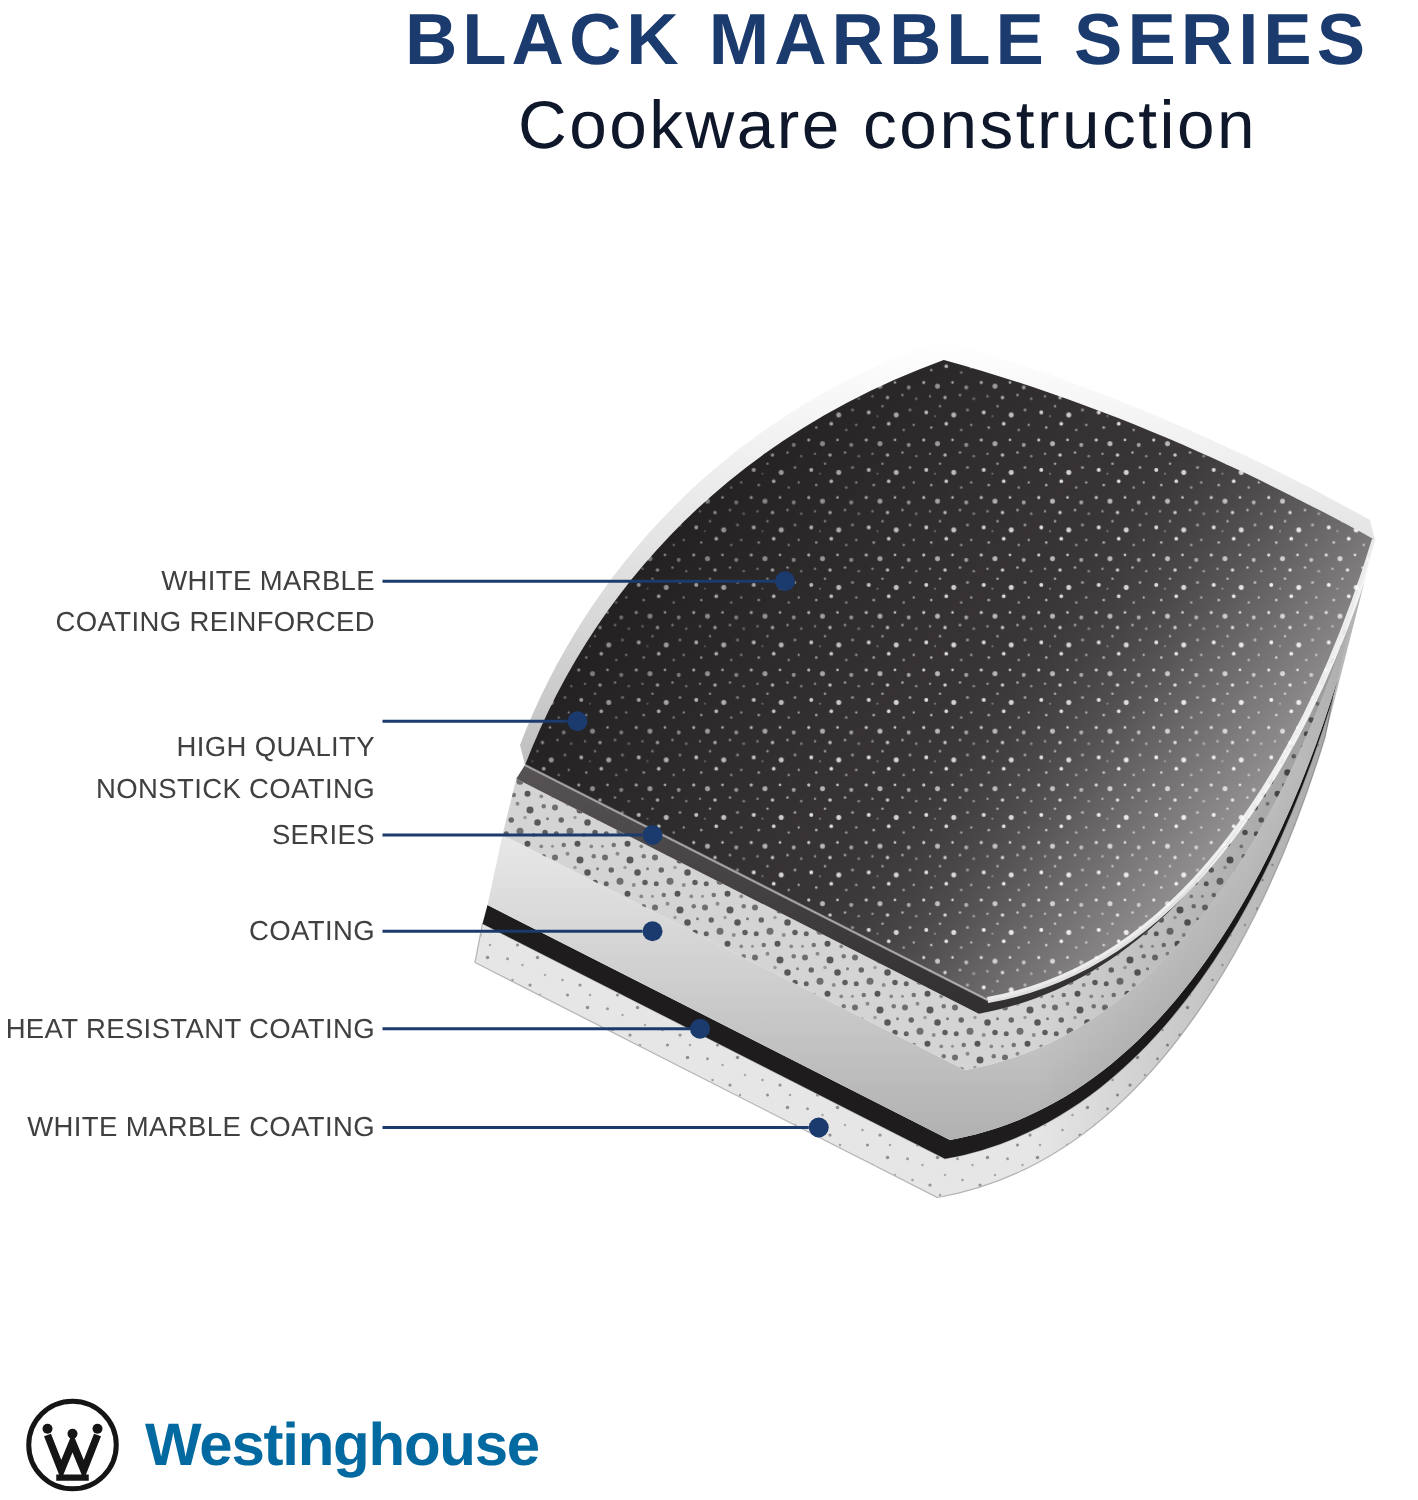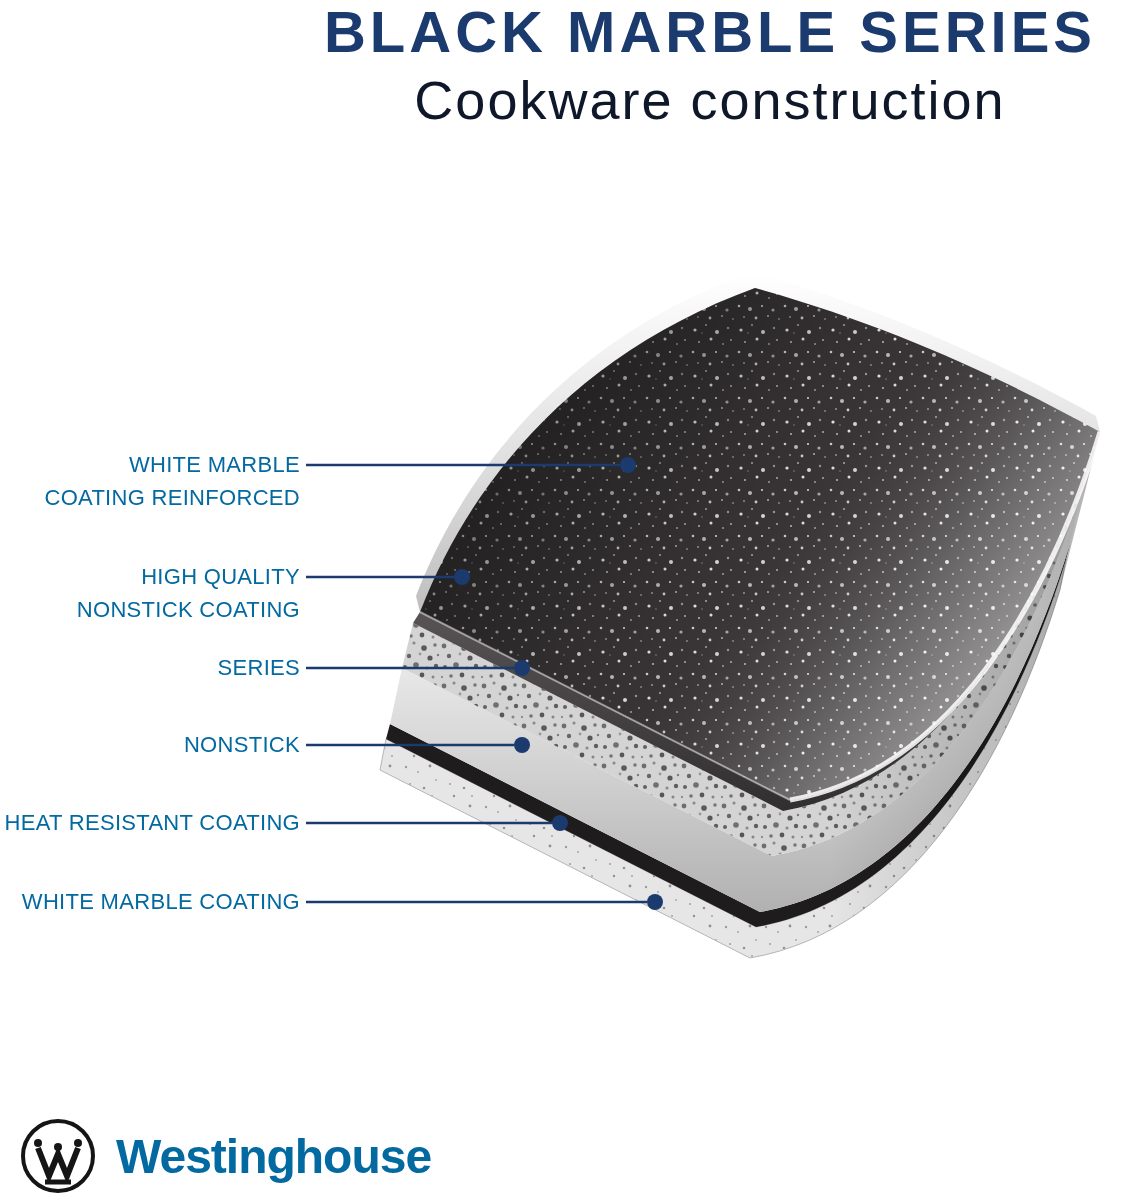--- a/index.html
+++ b/index.html
@@ -19,25 +19,25 @@
   }
   .page-subtitle {
     position:absolute; top:70px; left:290px; width:840px;
     text-align:center; color:#0f172a;
     font-size:54px; font-weight:400; letter-spacing:2px;
     line-height:60px; white-space:nowrap;
   }
 
   .layer-label {
     position:absolute; left:0; width:300px; text-align:right;
-    color:#0369a1; font-size:22px; line-height:33px;
+    color:#404040; font-size:22px; line-height:33px;
     letter-spacing:0.3px; white-space:pre-line;
   }
   .ll1 { top:448px; }
-  .ll2 { top:560px; }
+  .ll2 { top:581px; }
   .ll3 { top:651px; }
   .ll4 { top:728px; }
   .ll5 { top:806px; }
   .ll6 { top:885px; }
 
   .brand-row {
     position:absolute; left:18px; top:1116px;
     display:flex; align-items:center; gap:18px;
   }
   .brand-text {
@@ -182,21 +182,21 @@
       <line x1="306" y1="902" x2="647" y2="902"></line>
       <circle cx="655" cy="902" r="8" fill="#1b3a6e" stroke="none"></circle>
     </g>
   </svg>
 
   <div class="layer-label ll1">WHITE MARBLE
 COATING REINFORCED</div>
   <div class="layer-label ll2">HIGH QUALITY
 NONSTICK COATING</div>
   <div class="layer-label ll3">SERIES</div>
-  <div class="layer-label ll4">NONSTICK</div>
+  <div class="layer-label ll4">COATING</div>
   <div class="layer-label ll5">HEAT RESISTANT COATING</div>
   <div class="layer-label ll6">WHITE MARBLE COATING</div>
 
   <div class="brand-row">
     <svg width="80" height="80" viewBox="0 0 80 80">
       <circle cx="40" cy="40" r="35" fill="none" stroke="#151515" stroke-width="4"></circle>
       <path d="M 20 32 L 31 60 L 40 38 L 49 60 L 60 32" fill="none" stroke="#151515" stroke-width="6"></path>
       <circle cx="20" cy="27" r="4" fill="#151515"></circle>
       <circle cx="40" cy="31" r="4" fill="#151515"></circle>
       <circle cx="60" cy="27" r="4" fill="#151515"></circle>

